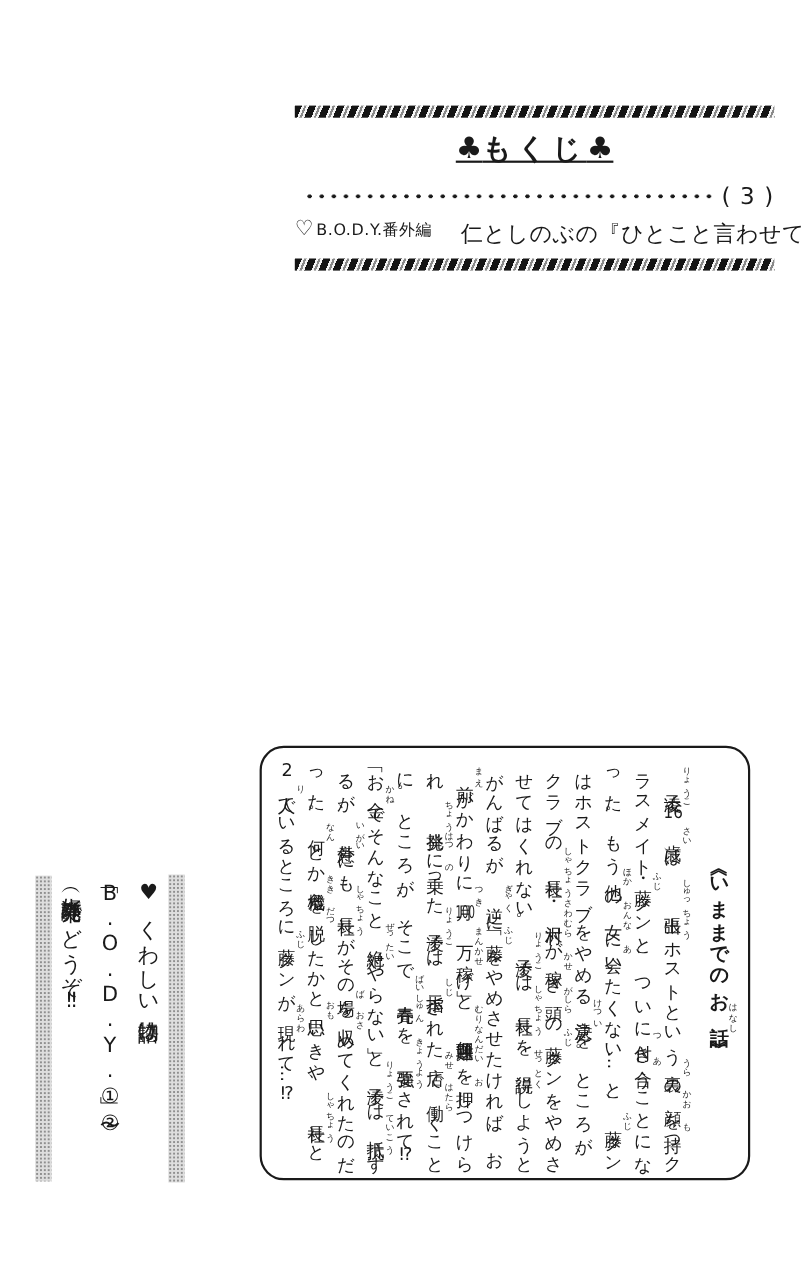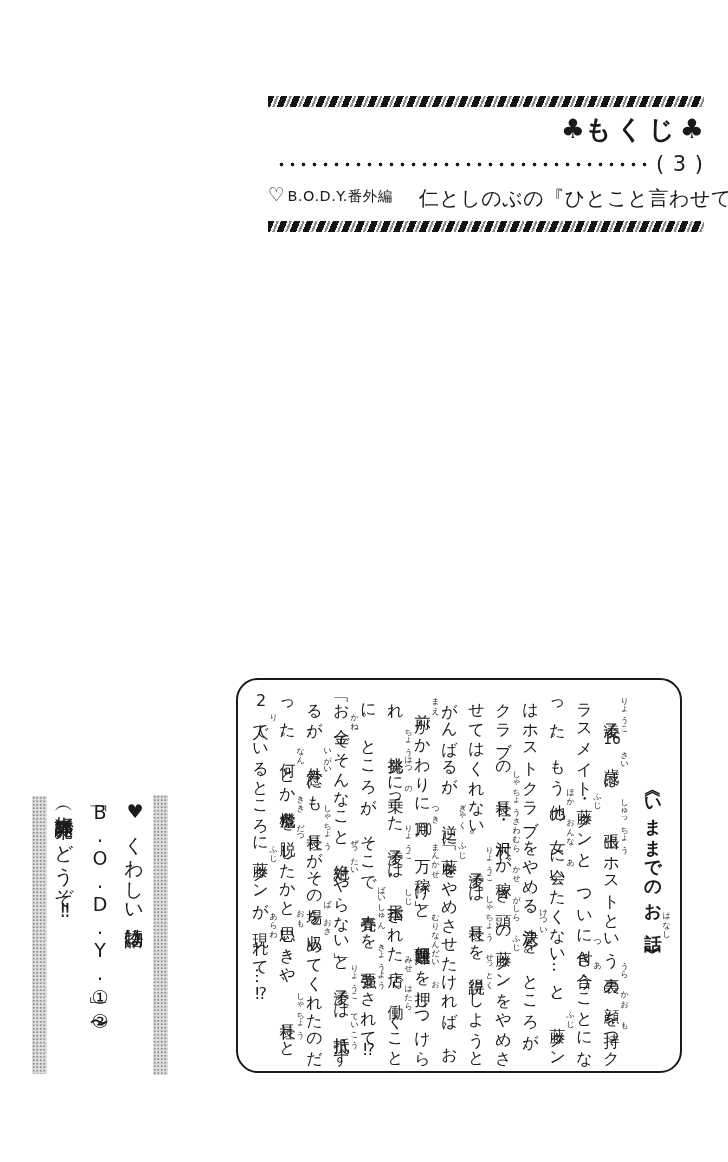--- a/index.html
+++ b/index.html
@@ -10,23 +10,24 @@
     overflow:hidden;
   }
   
   .toc-area{position:absolute;left:268px;top:96px;width:436px;}
   .braid{
     height:11px;
     background:repeating-linear-gradient(112deg,
       #141414 0 6px,#f5f5f5 6px 8px,#8a8a8a 8px 10px,#f5f5f5 10px 12px);
   }
   .toc-title{
-    margin-top:5px;text-align:right;
+    margin-top:5px;text-align:center;
     font-size:26px;font-weight:bold;letter-spacing:5px;
-    line-height:34px;
+    line-height:48px;
+    text-decoration:underline;
   }
   .toc-title .club{letter-spacing:0;font-size:27px;}
   .toc-entry{display:flex;align-items:center;}
   .entry-1{margin-top:6px;}
   .entry-2{margin-top:9px;}
   .entry-main{font-size:23px;letter-spacing:1px;white-space:nowrap;}
   .heart-open{font-size:24px;margin-right:2px;}
   .entry2-left{display:flex;flex-direction:row;white-space:nowrap;}
   .entry2-series{font-size:14.5px;letter-spacing:.5px;line-height:18px;}
   .entry2-series .heart-open{font-size:19px;}

